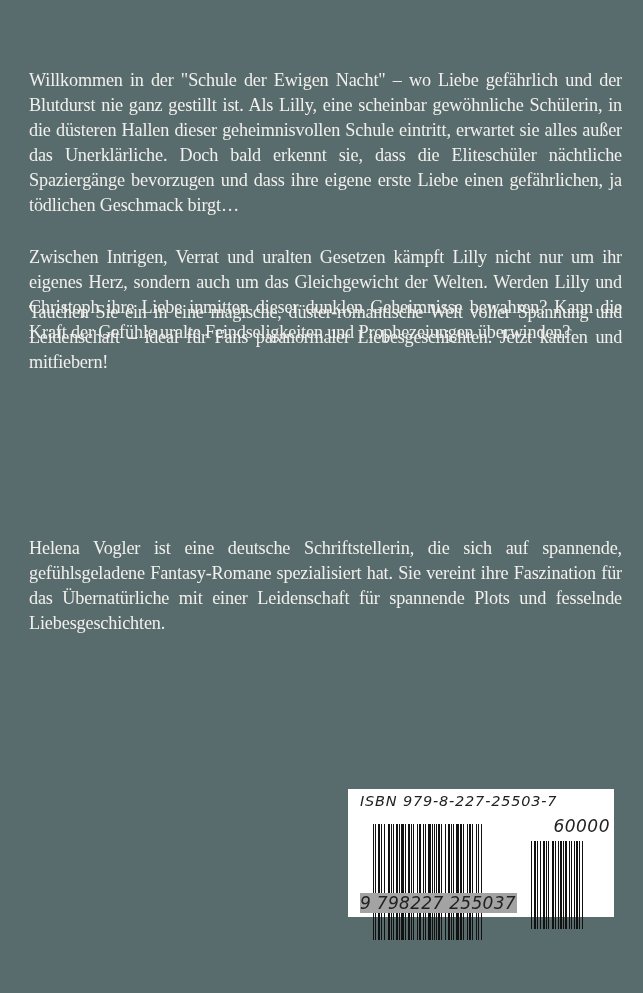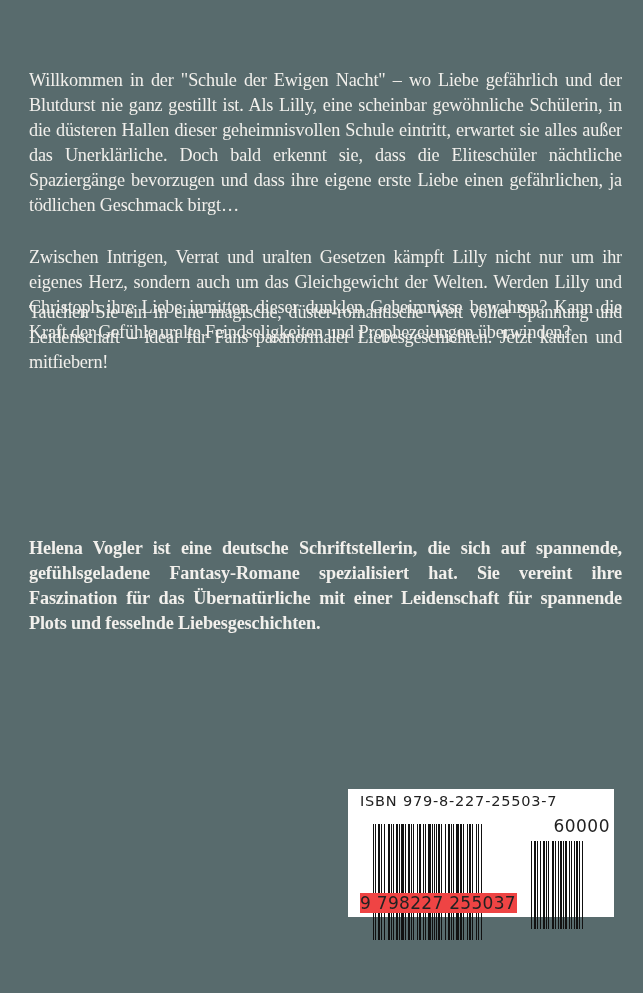--- a/index.html
+++ b/index.html
@@ -16,43 +16,44 @@
     left: 29px; width: 593px;
     font-size: 18.2px;
     line-height: 25px;
     text-align: justify;
     margin: 0;
     letter-spacing: -0.15px;
   }
   .p1 { top: 68px; }
   .p2 { top: 197px; margin-top: 48px; }
   .p3 { top: 300px; font-weight: normal; letter-spacing: -0.25px; }
-  .p4 { top: 536px; font-weight: bold; }
+  .p4 { top: 536px; }
   .barcode-box {
     position: absolute;
     left: 348px; top: 789px;
     width: 266px; height: 128px;
     background: #ffffff;
+    font-style: italic;
   }
   .isbn-text {
     position: absolute; left: 12px; top: 4px;
     font-family: "DejaVu Sans", sans-serif;
     font-size: 14.5px; color: #222; letter-spacing: 0.8px;
     white-space: nowrap;
   }
   .addon-text {
     position: absolute; right: 4px; top: 27px;
     font-family: "DejaVu Sans", sans-serif;
     font-size: 17px; color: #222; letter-spacing: 0.5px;
   }
   .ean-text {
     position: absolute; left: 12px; bottom: 4px;
     font-family: "DejaVu Sans", sans-serif;
     font-size: 17px; color: #222; letter-spacing: 0.3px;
-    background: #ef4444;
+    background: #a3a3a3;
     padding-right: 1px;
     margin-top: 21px;
   }
   .bars { position: absolute; }
   .bars-main { left: 25px; top: 35px; width: 146px; height: 116px; }
   .bars-addon { left: 183px; top: 52px; width: 75px; height: 88px; }
   .bar { position: absolute; top: 0; background: #111; height: 100%; }
 </style>
 </head>
 <body>

